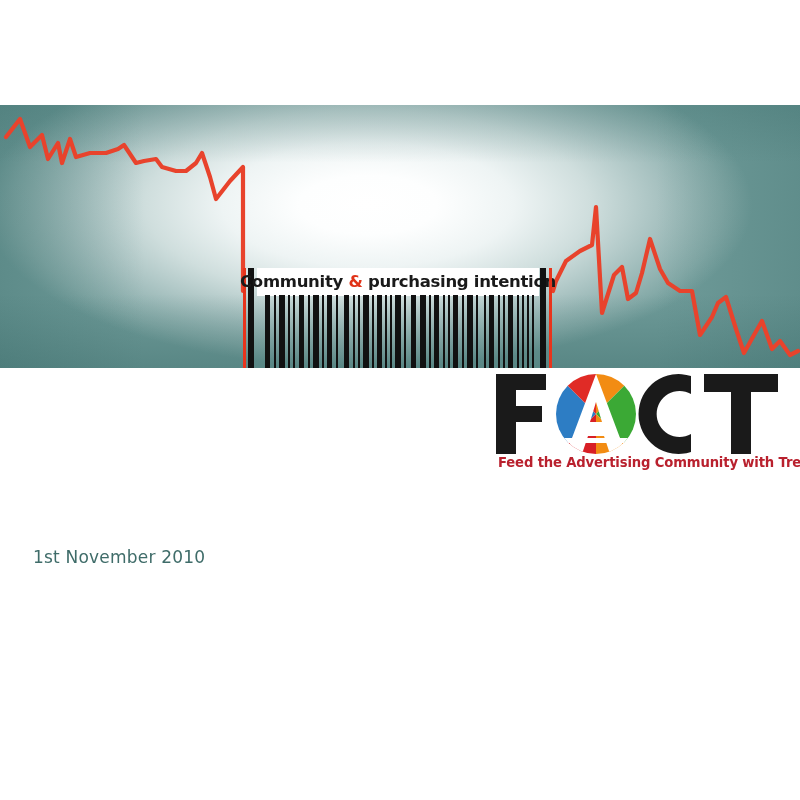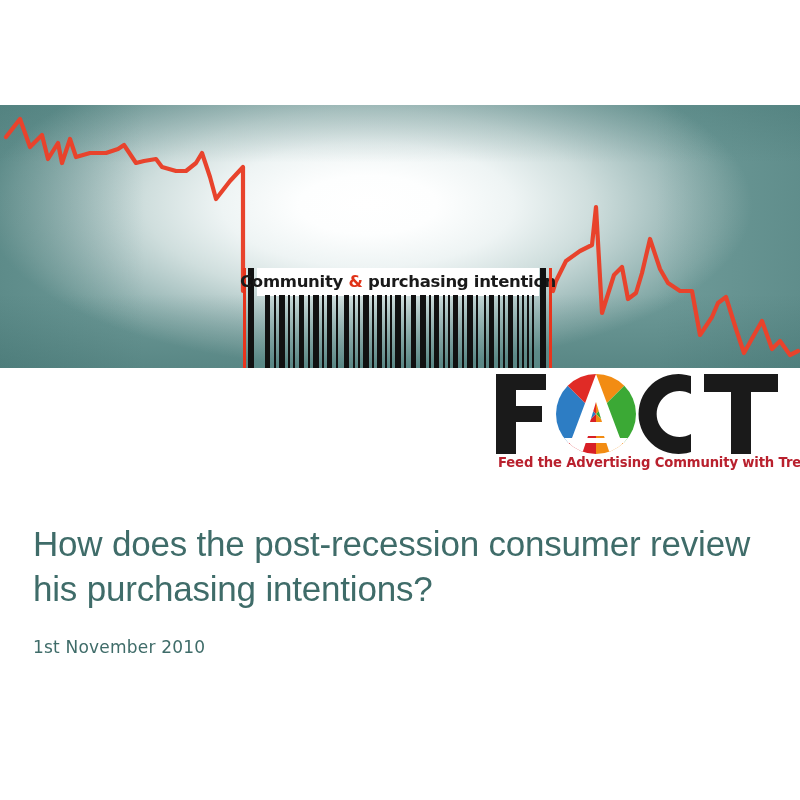--- a/index.html
+++ b/index.html
@@ -256,15 +256,14 @@
     </g>
 
     <path fill="#1a1a1a" d="M201,8 a40,40 0 1,0 0,76 v-18 a23,23 0 1,1 0,-40 Z"></path>
 
     <path fill="#1a1a1a" d="M214,6 H288 V24 H261 V86 H241 V24 H214 Z"></path>
   </svg>
   <div id="fact-tagline">Feed the Advertising Community with Trends</div>
 </div>
 
 <div id="title-block">
-  <h1 id="page-title">How does the post-recession consumer review his purchasing intentions?</h1>
   <p id="page-date">1st November 2010</p>
 </div>
 
 </body></html>

